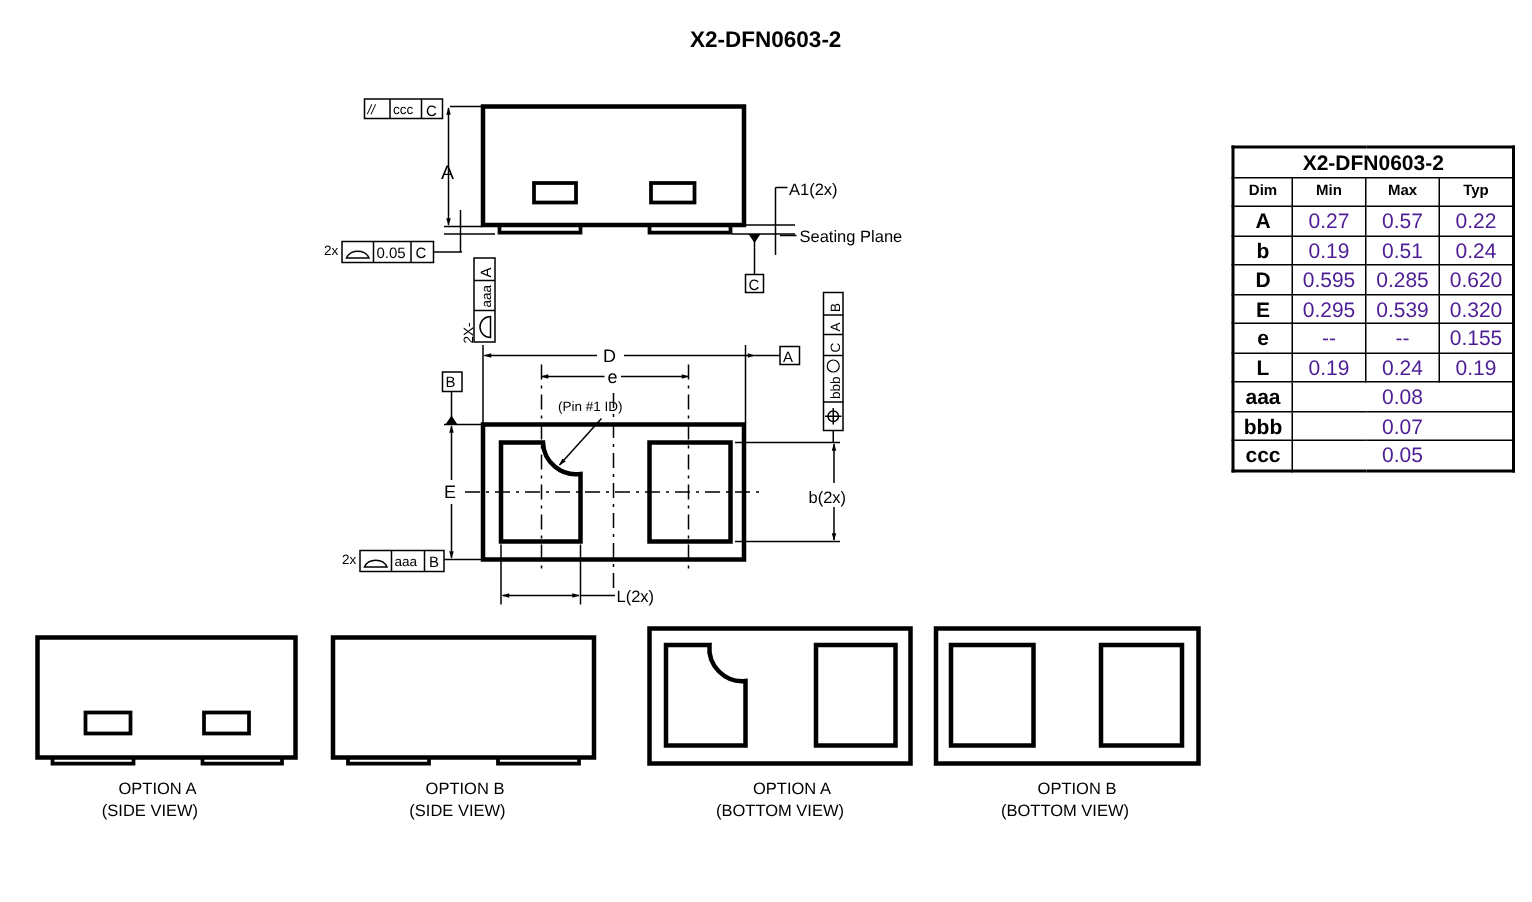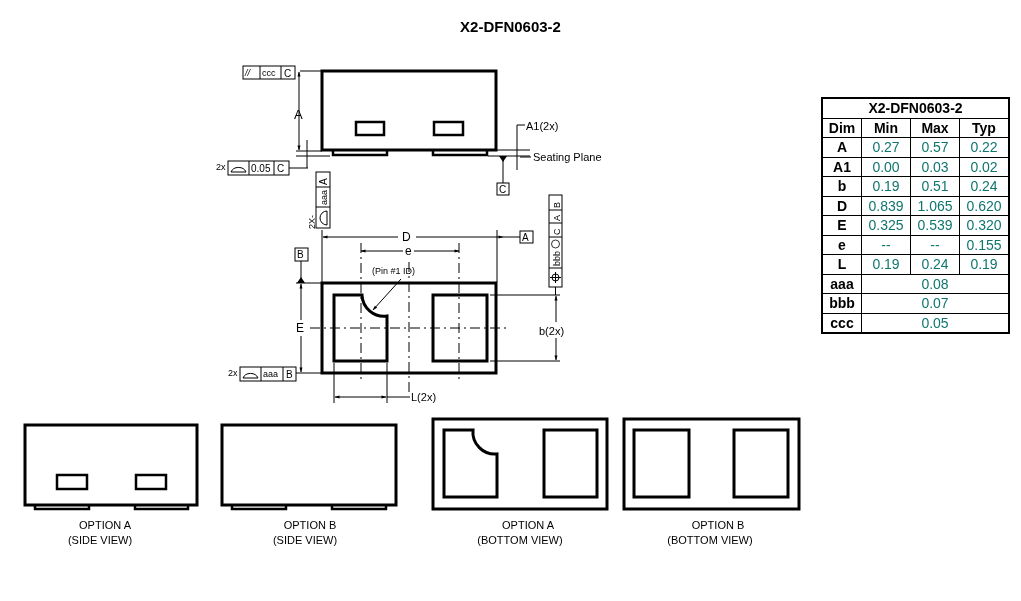--- a/index.html
+++ b/index.html
@@ -7,22 +7,22 @@
          font-family: "Liberation Sans", sans-serif; color: #000; }
   .title { position: absolute; left: 0; width: 1021px; top: 18px; text-align: center;
            font-weight: bold; font-size: 15px; }
   svg.drawing { position: absolute; left: 0; top: 0; }
   svg text { font-family: "Liberation Sans", sans-serif; fill: #000; }
   .dimtable { position: absolute; left: 821px; top: 97px; border-collapse: collapse;
               border: 2px solid #000; font-size: 14px; }
   .dimtable td, .dimtable th { border: 1px solid #000; text-align: center; padding: 0; height: 18.5px; }
   .dimtable th { font-weight: bold; }
   .dimtable td.dim { font-weight: bold; width: 38px; }
-  .dimtable td.v { width: 48px; color: #0f766e; margin-left: 39px; }
-  .dimtable .hdr th { font-size: 14px; margin-left: 13px; }
+  .dimtable td.v { width: 48px; color: #4c1d95; margin-left: 39px; }
+  .dimtable .hdr th { font-size: 10px; margin-left: 13px; }
 </style>
 </head>
 <body>
 
 <div class="title">X2-DFN0603-2</div>
 
 <svg class="drawing" width="1021" height="601" viewBox="0 0 1021 601">
   <defs>
     <marker id="arr" viewBox="0 0 10 10" refX="9" refY="5" markerWidth="7" markerHeight="5" orient="auto-start-reverse">
       <path d="M0,2 L10,5 L0,8 z" fill="#000"></path>
@@ -223,40 +223,34 @@
     <th>Max</th>
     <th>Typ</th>
   </tr>
   <tr>
     <td class="dim">A</td>
     <td class="v">0.27</td>
     <td class="v">0.57</td>
     <td class="v">0.22</td>
   </tr>
   <tr>
-    <td class="dim">A1</td>
-    <td class="v">0.00</td>
-    <td class="v">0.03</td>
-    <td class="v">0.02</td>
-  </tr>
-  <tr>
     <td class="dim">b</td>
     <td class="v">0.19</td>
     <td class="v">0.51</td>
     <td class="v">0.24</td>
   </tr>
   <tr>
     <td class="dim">D</td>
-    <td class="v">0.839</td>
-    <td class="v">1.065</td>
+    <td class="v">0.595</td>
+    <td class="v">0.285</td>
     <td class="v">0.620</td>
   </tr>
   <tr>
     <td class="dim">E</td>
-    <td class="v">0.325</td>
+    <td class="v">0.295</td>
     <td class="v">0.539</td>
     <td class="v">0.320</td>
   </tr>
   <tr>
     <td class="dim">e</td>
     <td class="v">--</td>
     <td class="v">--</td>
     <td class="v">0.155</td>
   </tr>
   <tr>

